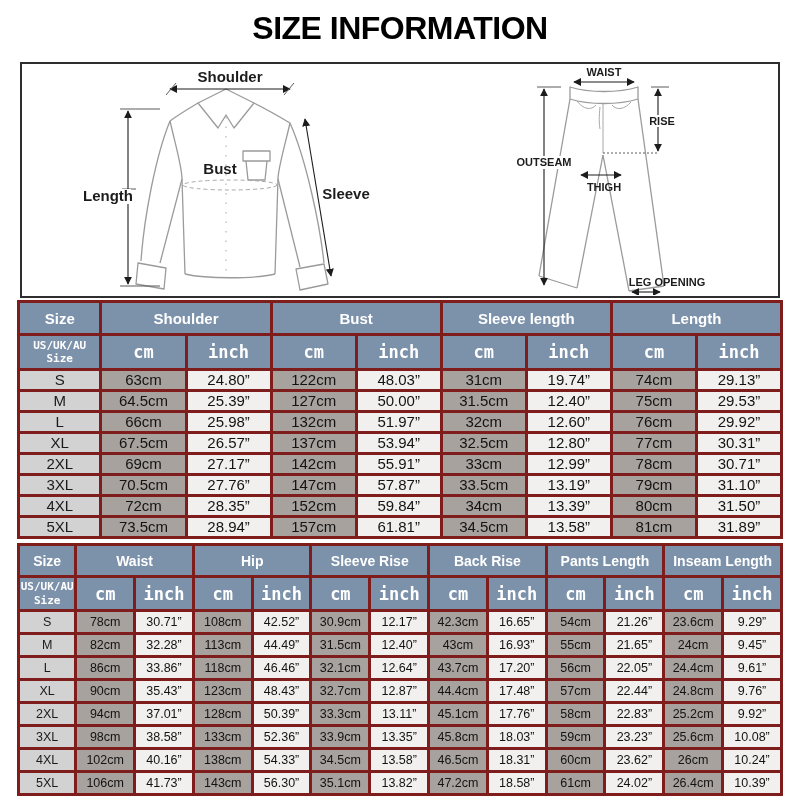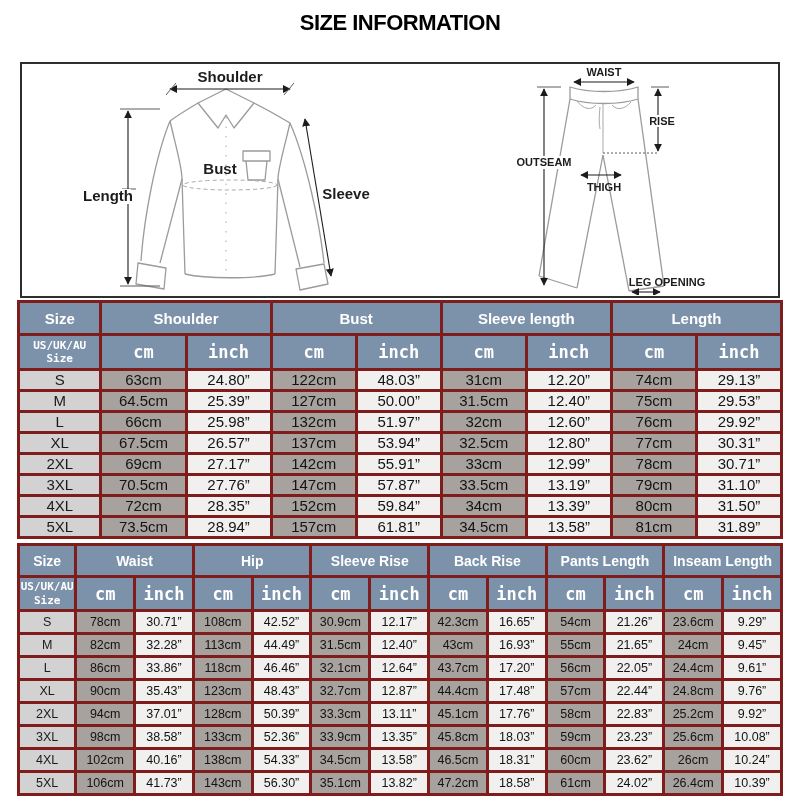--- a/index.html
+++ b/index.html
@@ -2,21 +2,21 @@
 <html><head>
 <meta charset="utf-8">
 <style>
   html,body { margin:0; padding:0; }
   body {
     width:800px; height:800px; position:relative; background:#ffffff;
     font-family:"Liberation Sans", sans-serif; overflow:hidden;
   }
   .page-title {
     position:absolute; top:10px; left:0; width:100%; text-align:center;
-    font-size:22px; font-weight:bold; color:#000; letter-spacing:-0.5px;
+    font-size:32px; font-weight:bold; color:#000; letter-spacing:-0.5px;
   }
   .diagram-box {
     position:absolute; left:20px; top:62px; width:756px; height:232px;
     border:2px solid #2e2e2e; background:#fff;
   }
   .diagram-box svg { position:absolute; }
   #shirt-svg { left:62px; top:1px; }
   #pants-svg { left:455px; top:1px; }
 
   svg text { font-family:"Liberation Sans", sans-serif; fill:#1c1c1c; }
@@ -182,21 +182,21 @@
     </tr>
   </thead>
   <tbody id="t1-body">
       <tr>
         <td class="size-cell">S</td>
         <td class="cm-cell">63cm</td>
         <td class="inch-cell">24.80”</td>
         <td class="cm-cell">122cm</td>
         <td class="inch-cell">48.03”</td>
         <td class="cm-cell">31cm</td>
-        <td class="inch-cell">12.20”</td>
+        <td class="inch-cell">19.74”</td>
         <td class="cm-cell">74cm</td>
         <td class="inch-cell">29.13”</td>
       </tr>
       <tr>
         <td class="size-cell">M</td>
         <td class="cm-cell">64.5cm</td>
         <td class="inch-cell">25.39”</td>
         <td class="cm-cell">127cm</td>
         <td class="inch-cell">50.00”</td>
         <td class="cm-cell">31.5cm</td>

